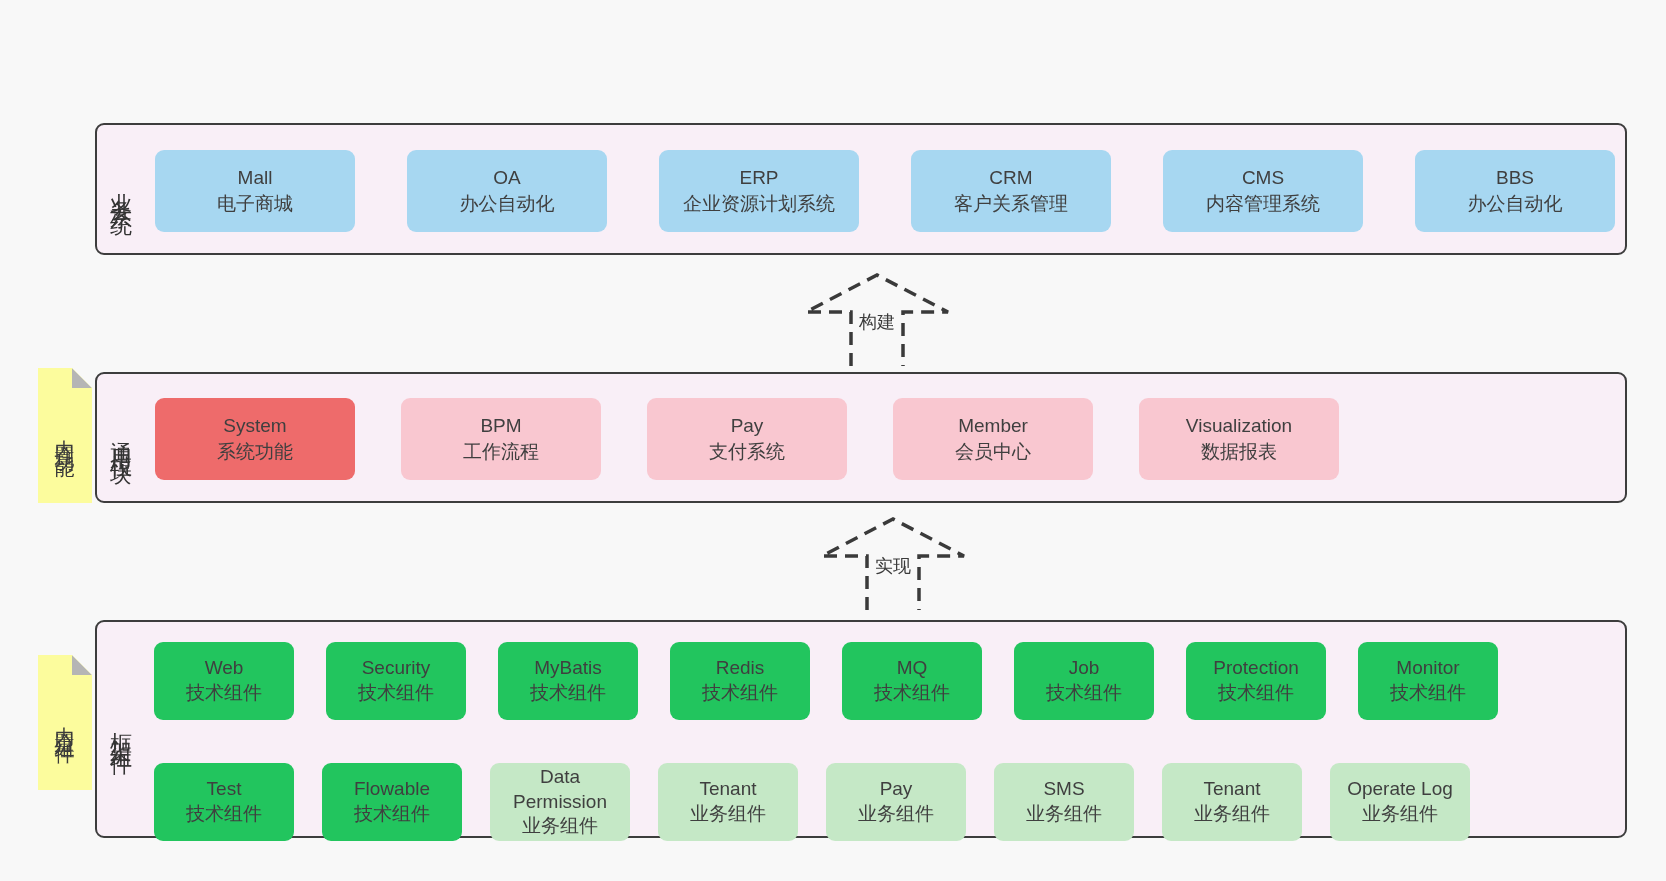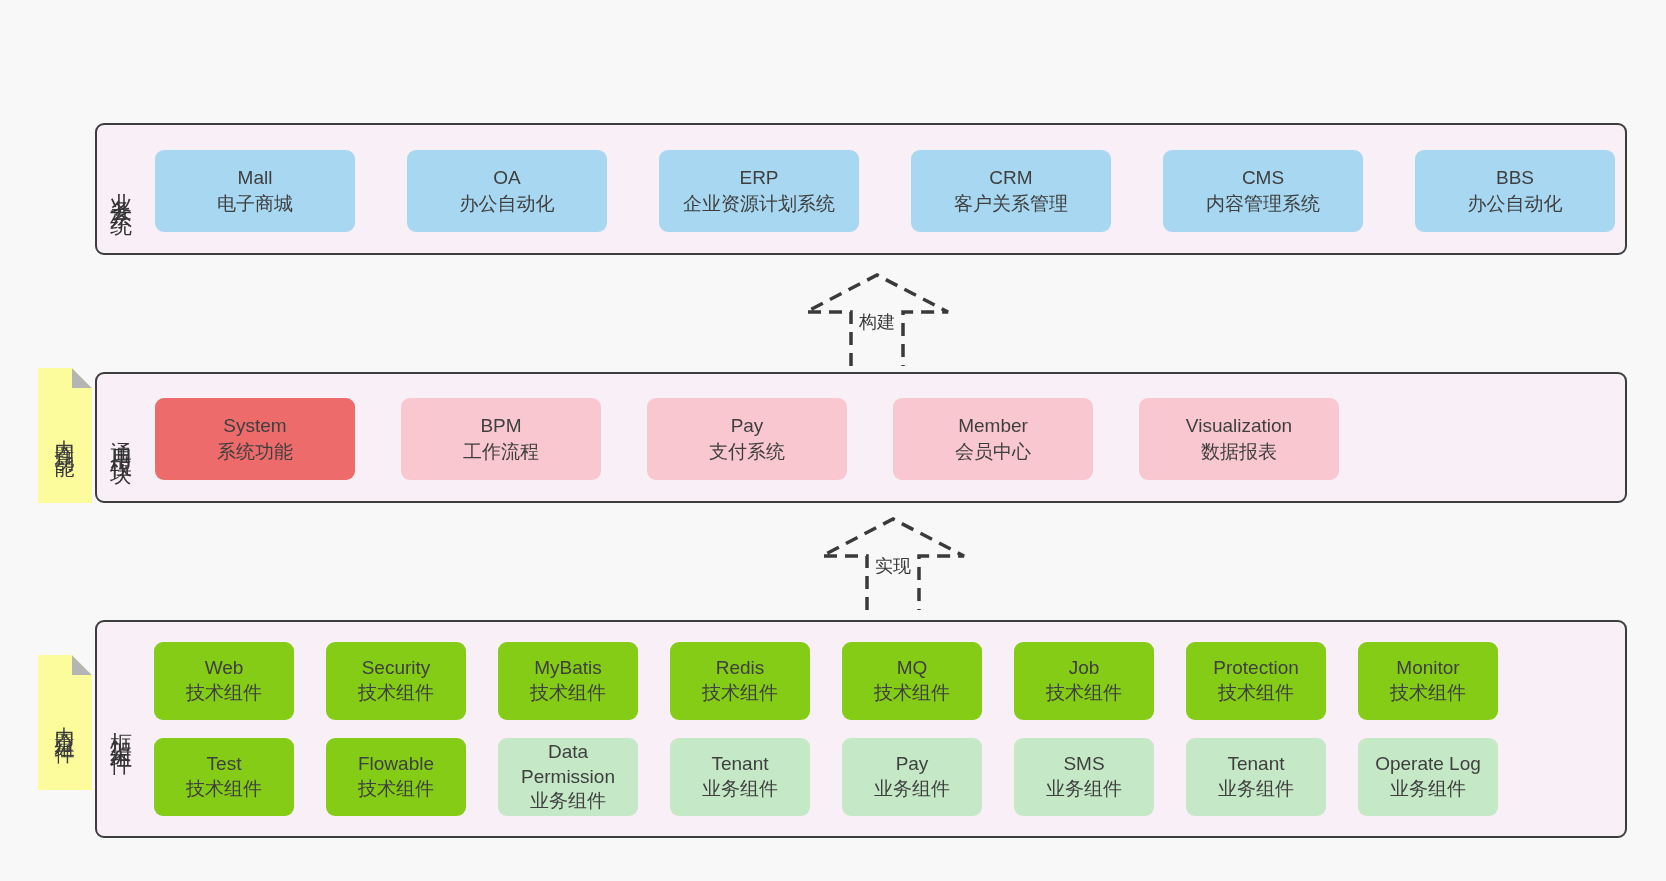--- a/index.html
+++ b/index.html
@@ -22,34 +22,34 @@
     position:absolute;left:13px;top:50%;transform:translateY(-50%);
     writing-mode:vertical-rl;text-orientation:upright;
     font-size:22px;color:#333;letter-spacing:7px;line-height:1;
     white-space:nowrap;
   }
   .row{position:absolute;display:flex;}
   #band-business .row{left:58px;top:25px;gap:52px;}
   #band-modules .row{left:58px;top:24px;}
   #band-components .row{left:57px;gap:32px;}
   #band-components .row1{top:20px;}
-  #band-components .row2{top:116px;}
+  #band-components .row2{top:141px;gap:28px;}
   .box{
     border-radius:9px;display:flex;flex-direction:column;
     align-items:center;justify-content:center;
     color:#3f3f3f;text-align:center;box-sizing:border-box;
     padding:4px 6px;
   }
   .cols-6 .box{width:200px;height:82px;font-size:19px;line-height:1.35;}
   .cols-8 .box{width:140px;height:78px;font-size:19px;line-height:1.3;}
   .cols-8 .box-title{max-width:120px;}
   .blue{background:#a7d7f1;}
   .red{background:#ee6b6b;}
   .pink{background:#f9c7d0;margin-left:46px;}
-  .green{background:#84cc16;}
+  .green{background:#22c55e;}
   .lightgreen{background:#c5e8c6;}
   .sticky{
     position:absolute;left:38px;width:54px;height:135px;
     background:#fcfc9d;
     clip-path:polygon(0 0,calc(100% - 20px) 0,100% 20px,100% 100%,0 100%);
   }
   #sticky-modules{top:368px;}
   #sticky-components{top:655px;}
   .sticky-fold{
     position:absolute;top:0;right:0;width:20px;height:20px;

